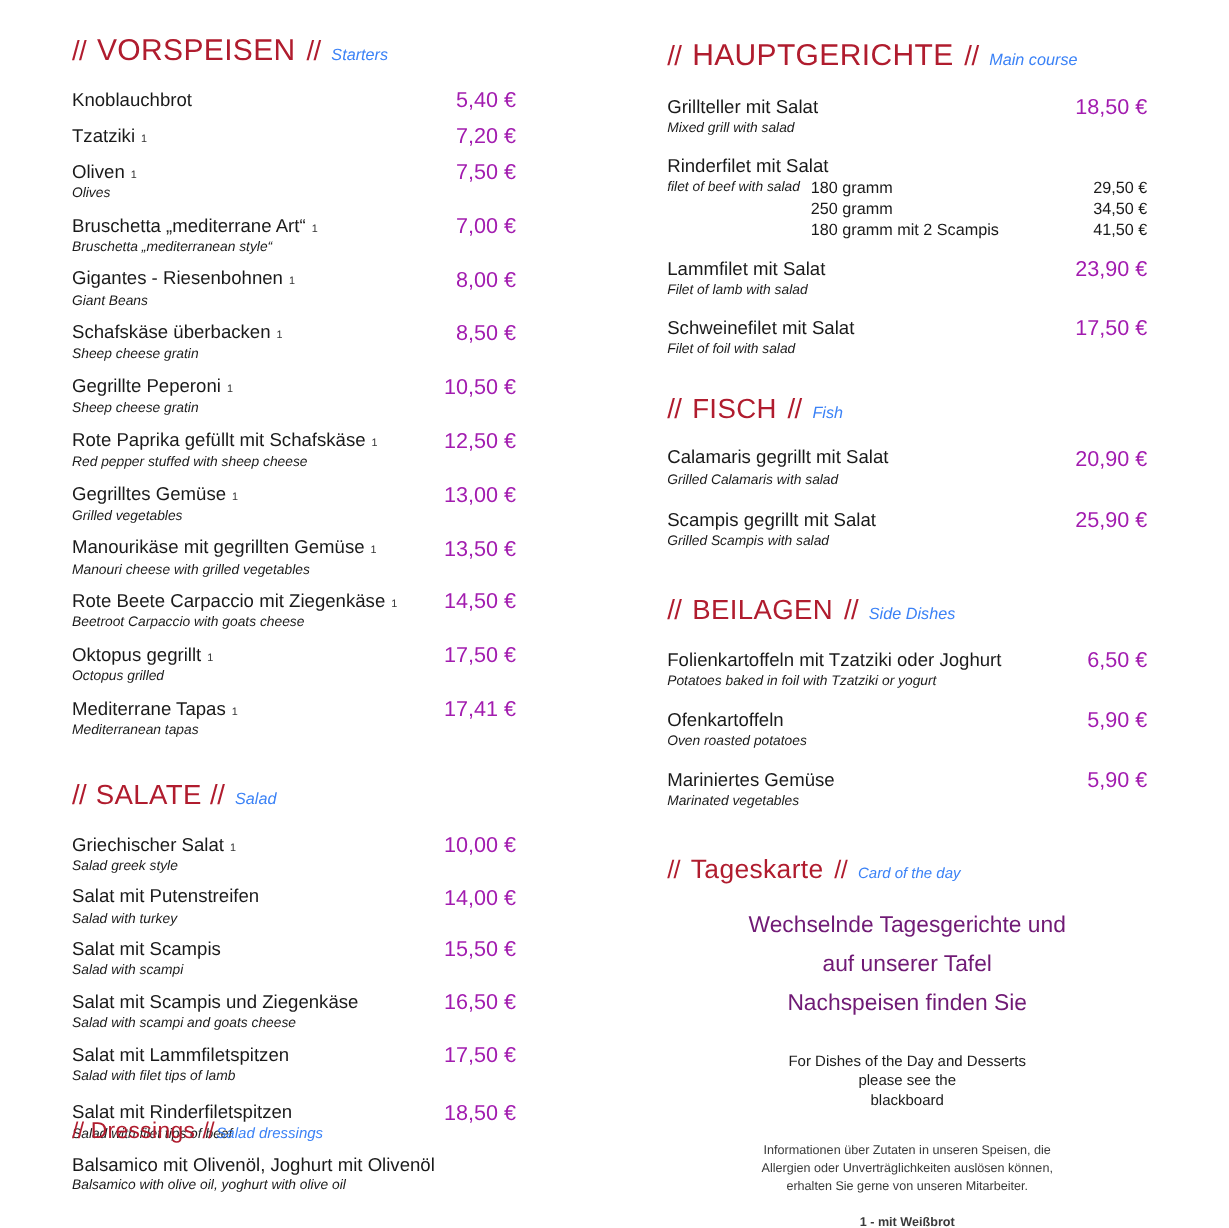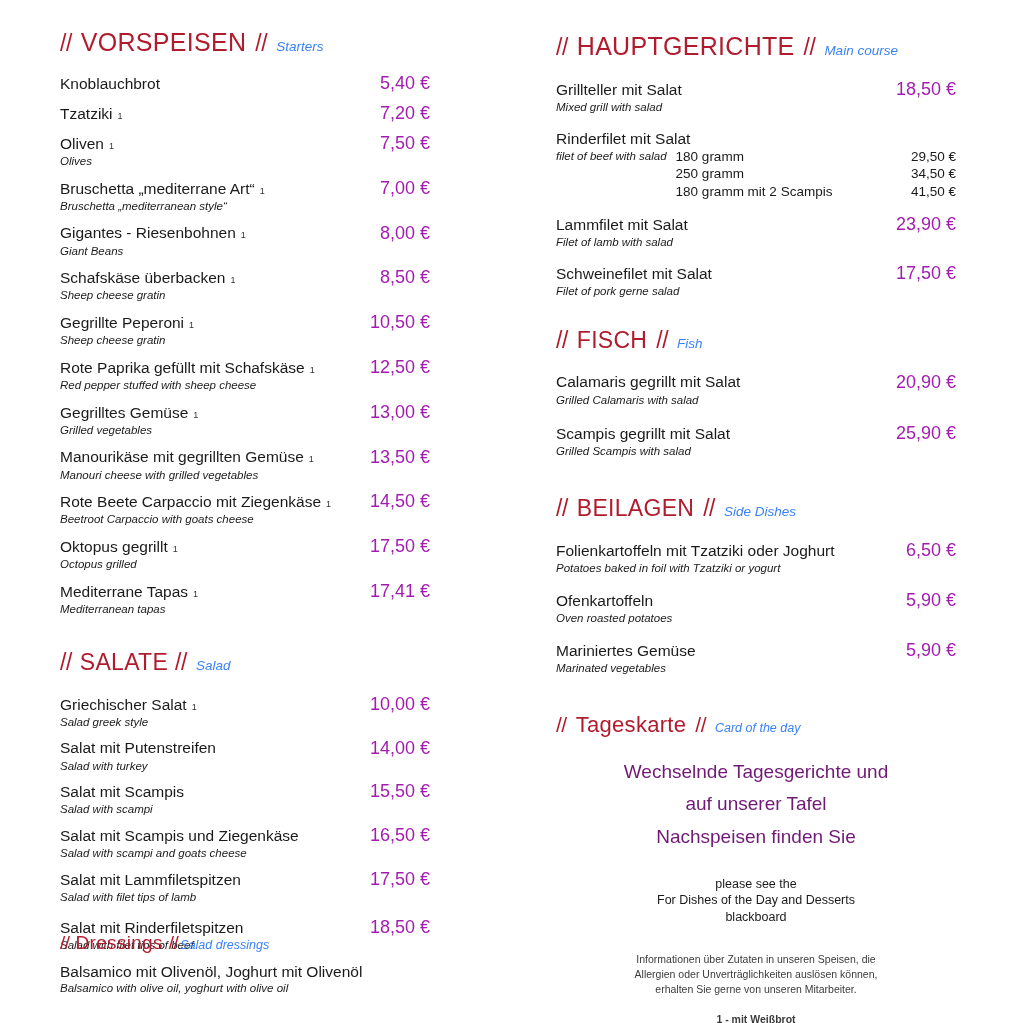--- a/index.html
+++ b/index.html
@@ -352,21 +352,21 @@
               <div class="item-name">Lammfilet mit Salat</div>
               <div class="price">23,90 €</div>
             </div>
             <div class="sub">Filet of lamb with salad</div>
           </div>
           <div style="margin-top: 13px;">
             <div class="item">
               <div class="item-name">Schweinefilet mit Salat</div>
               <div class="price">17,50 €</div>
             </div>
-            <div class="sub">Filet of pork gerne salad</div>
+            <div class="sub">Filet of foil with salad</div>
           </div>
         </div>
     </div>
 
     <div class="section-head" style="margin-top:28px;">
       <span class="slash">//</span>
       <span class="sec-title small">FISCH</span>
       <span class="slash">//</span>
       <span class="sec-sub">Fish</span>
     </div>
@@ -428,22 +428,22 @@
       <span class="sec-sub" style="font-size:12.5px;">Card of the day</span>
     </div>
 
     <div class="tages-body">
       <div>Wechselnde Tagesgerichte und</div>
       <div>auf unserer Tafel</div>
       <div>Nachspeisen finden Sie</div>
     </div>
 
     <div class="tages-en" style="margin-top:22px;">
+      <div>For Dishes of the Day and Desserts</div>
       <div>please see the</div>
-      <div>For Dishes of the Day and Desserts</div>
       <div>blackboard</div>
     </div>
 
     <div class="allergen" style="margin-top:26px;">
       <div>Informationen über Zutaten in unseren Speisen, die</div>
       <div>Allergien oder Unverträglichkeiten auslösen können,</div>
       <div>erhalten Sie gerne von unseren Mitarbeiter.</div>
     </div>
 
     <div class="legend" style="margin-top:16px;font-weight:bold;">1 - mit Weißbrot</div>

